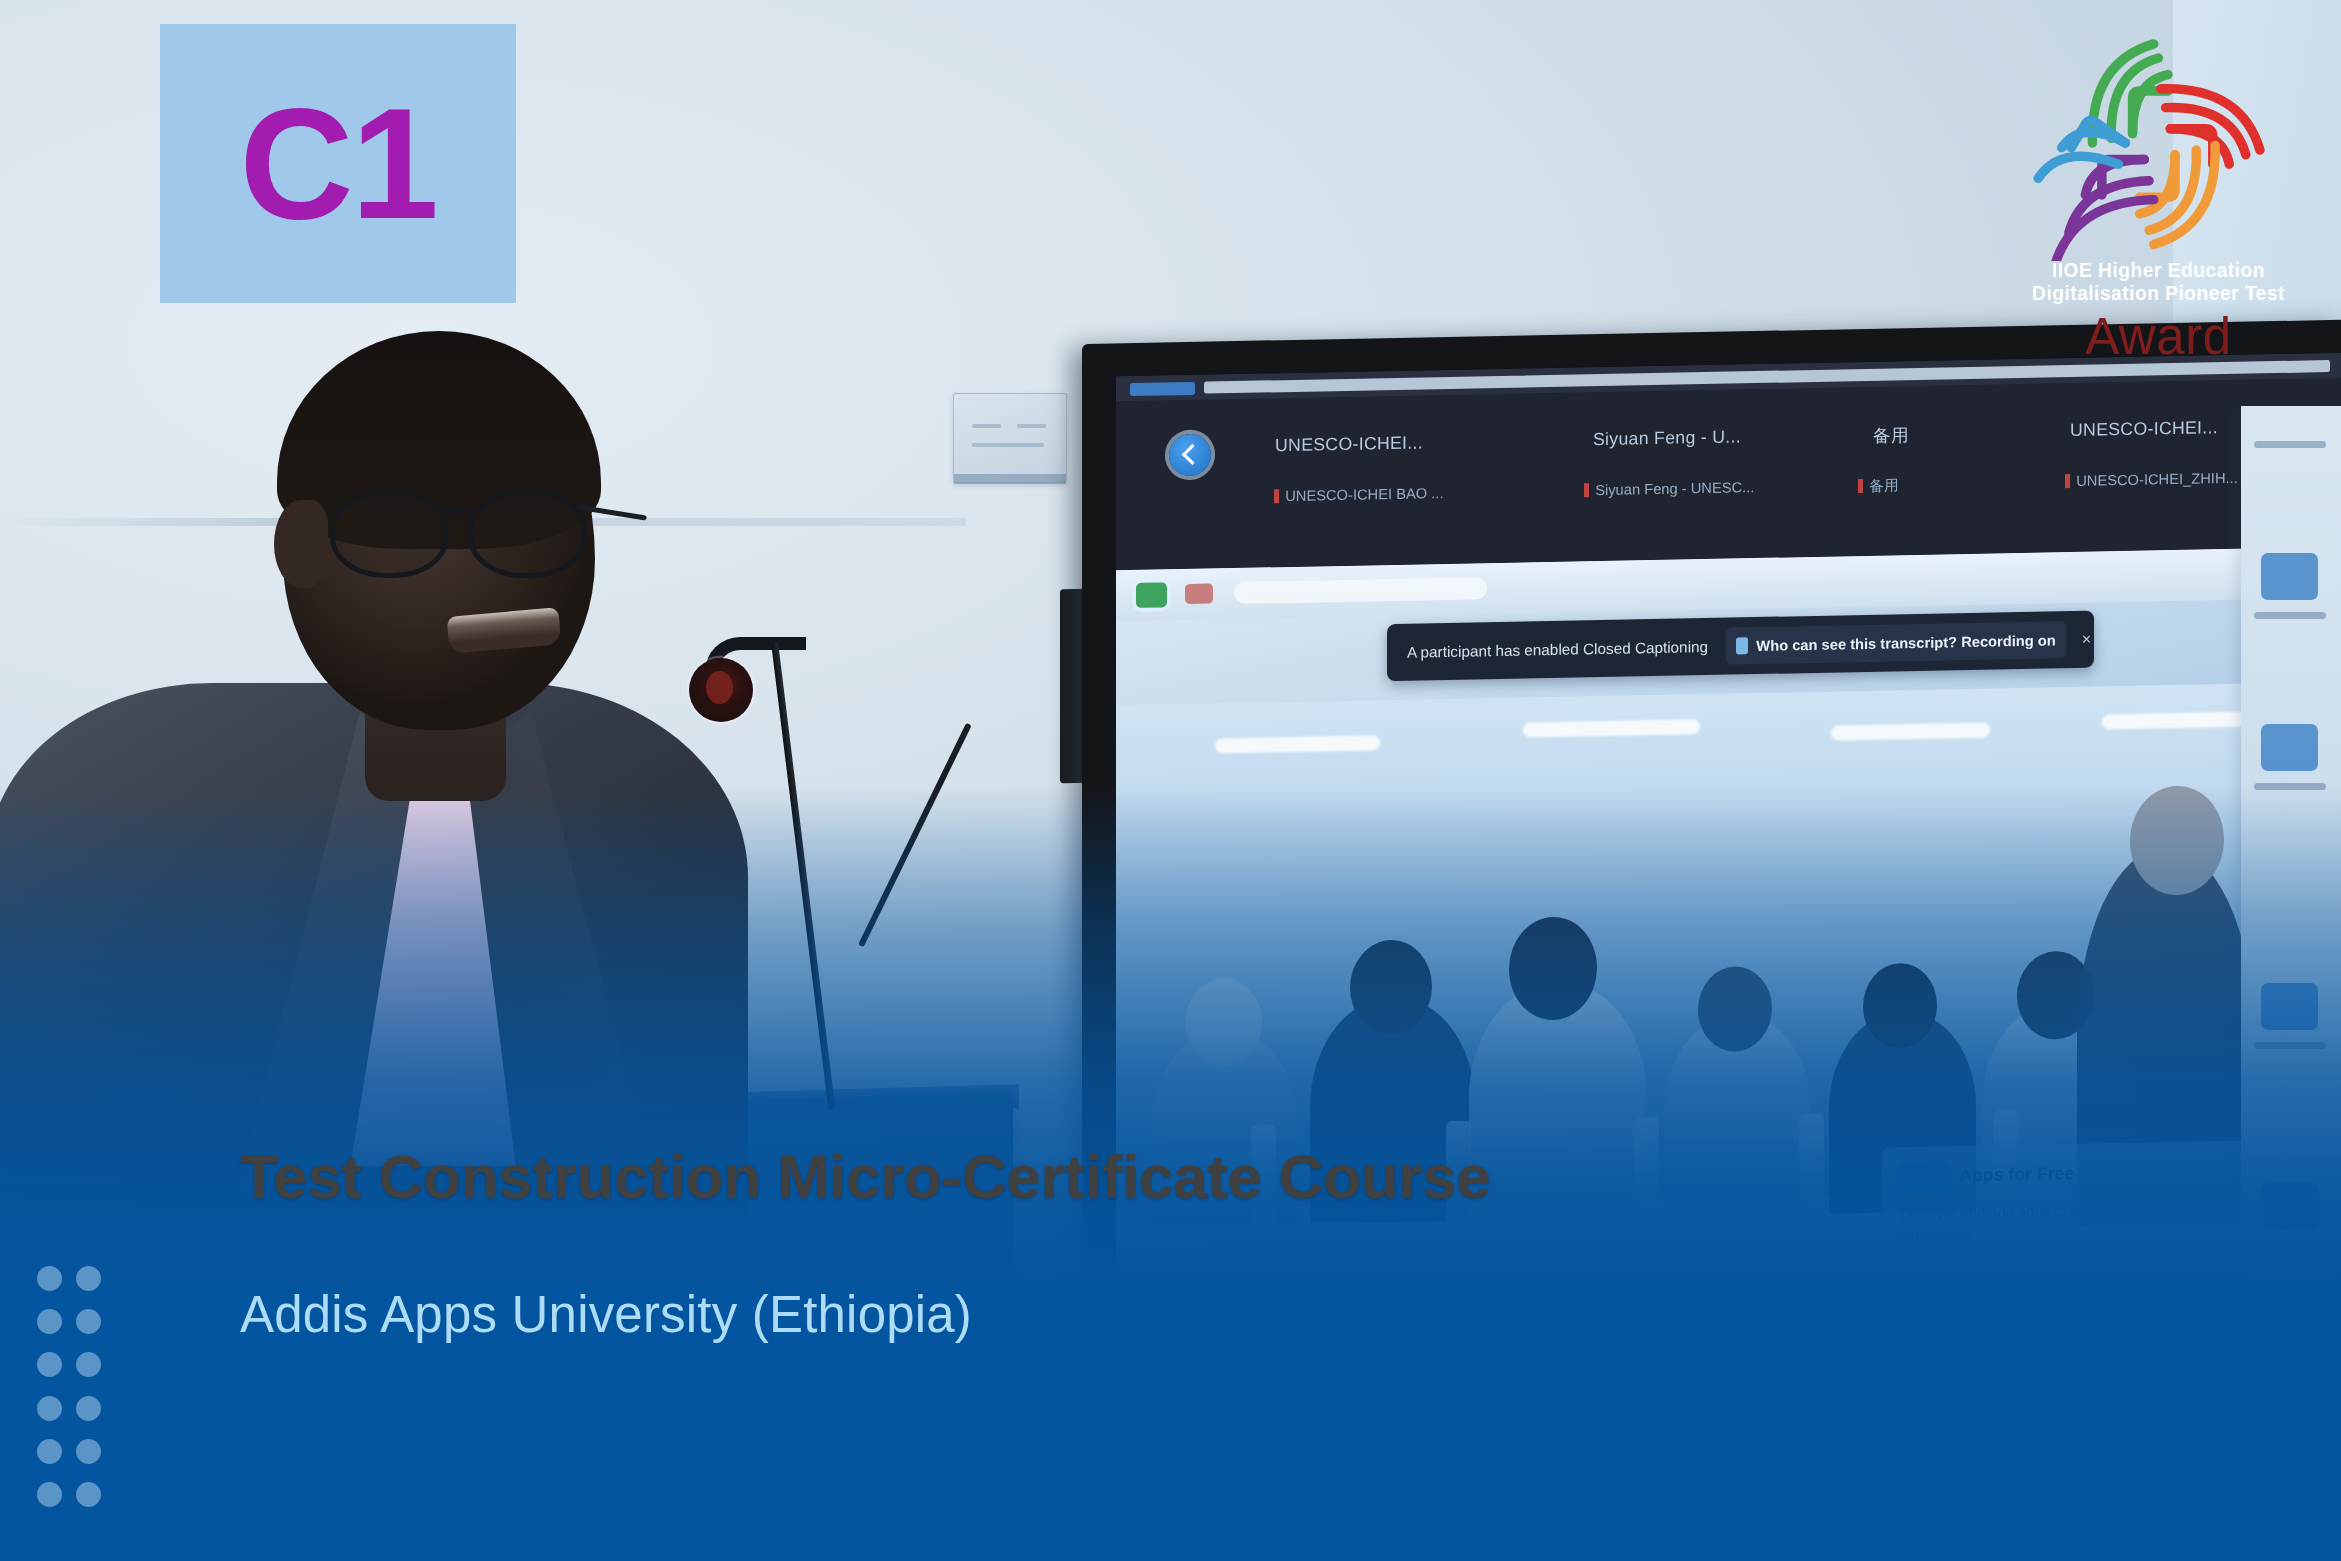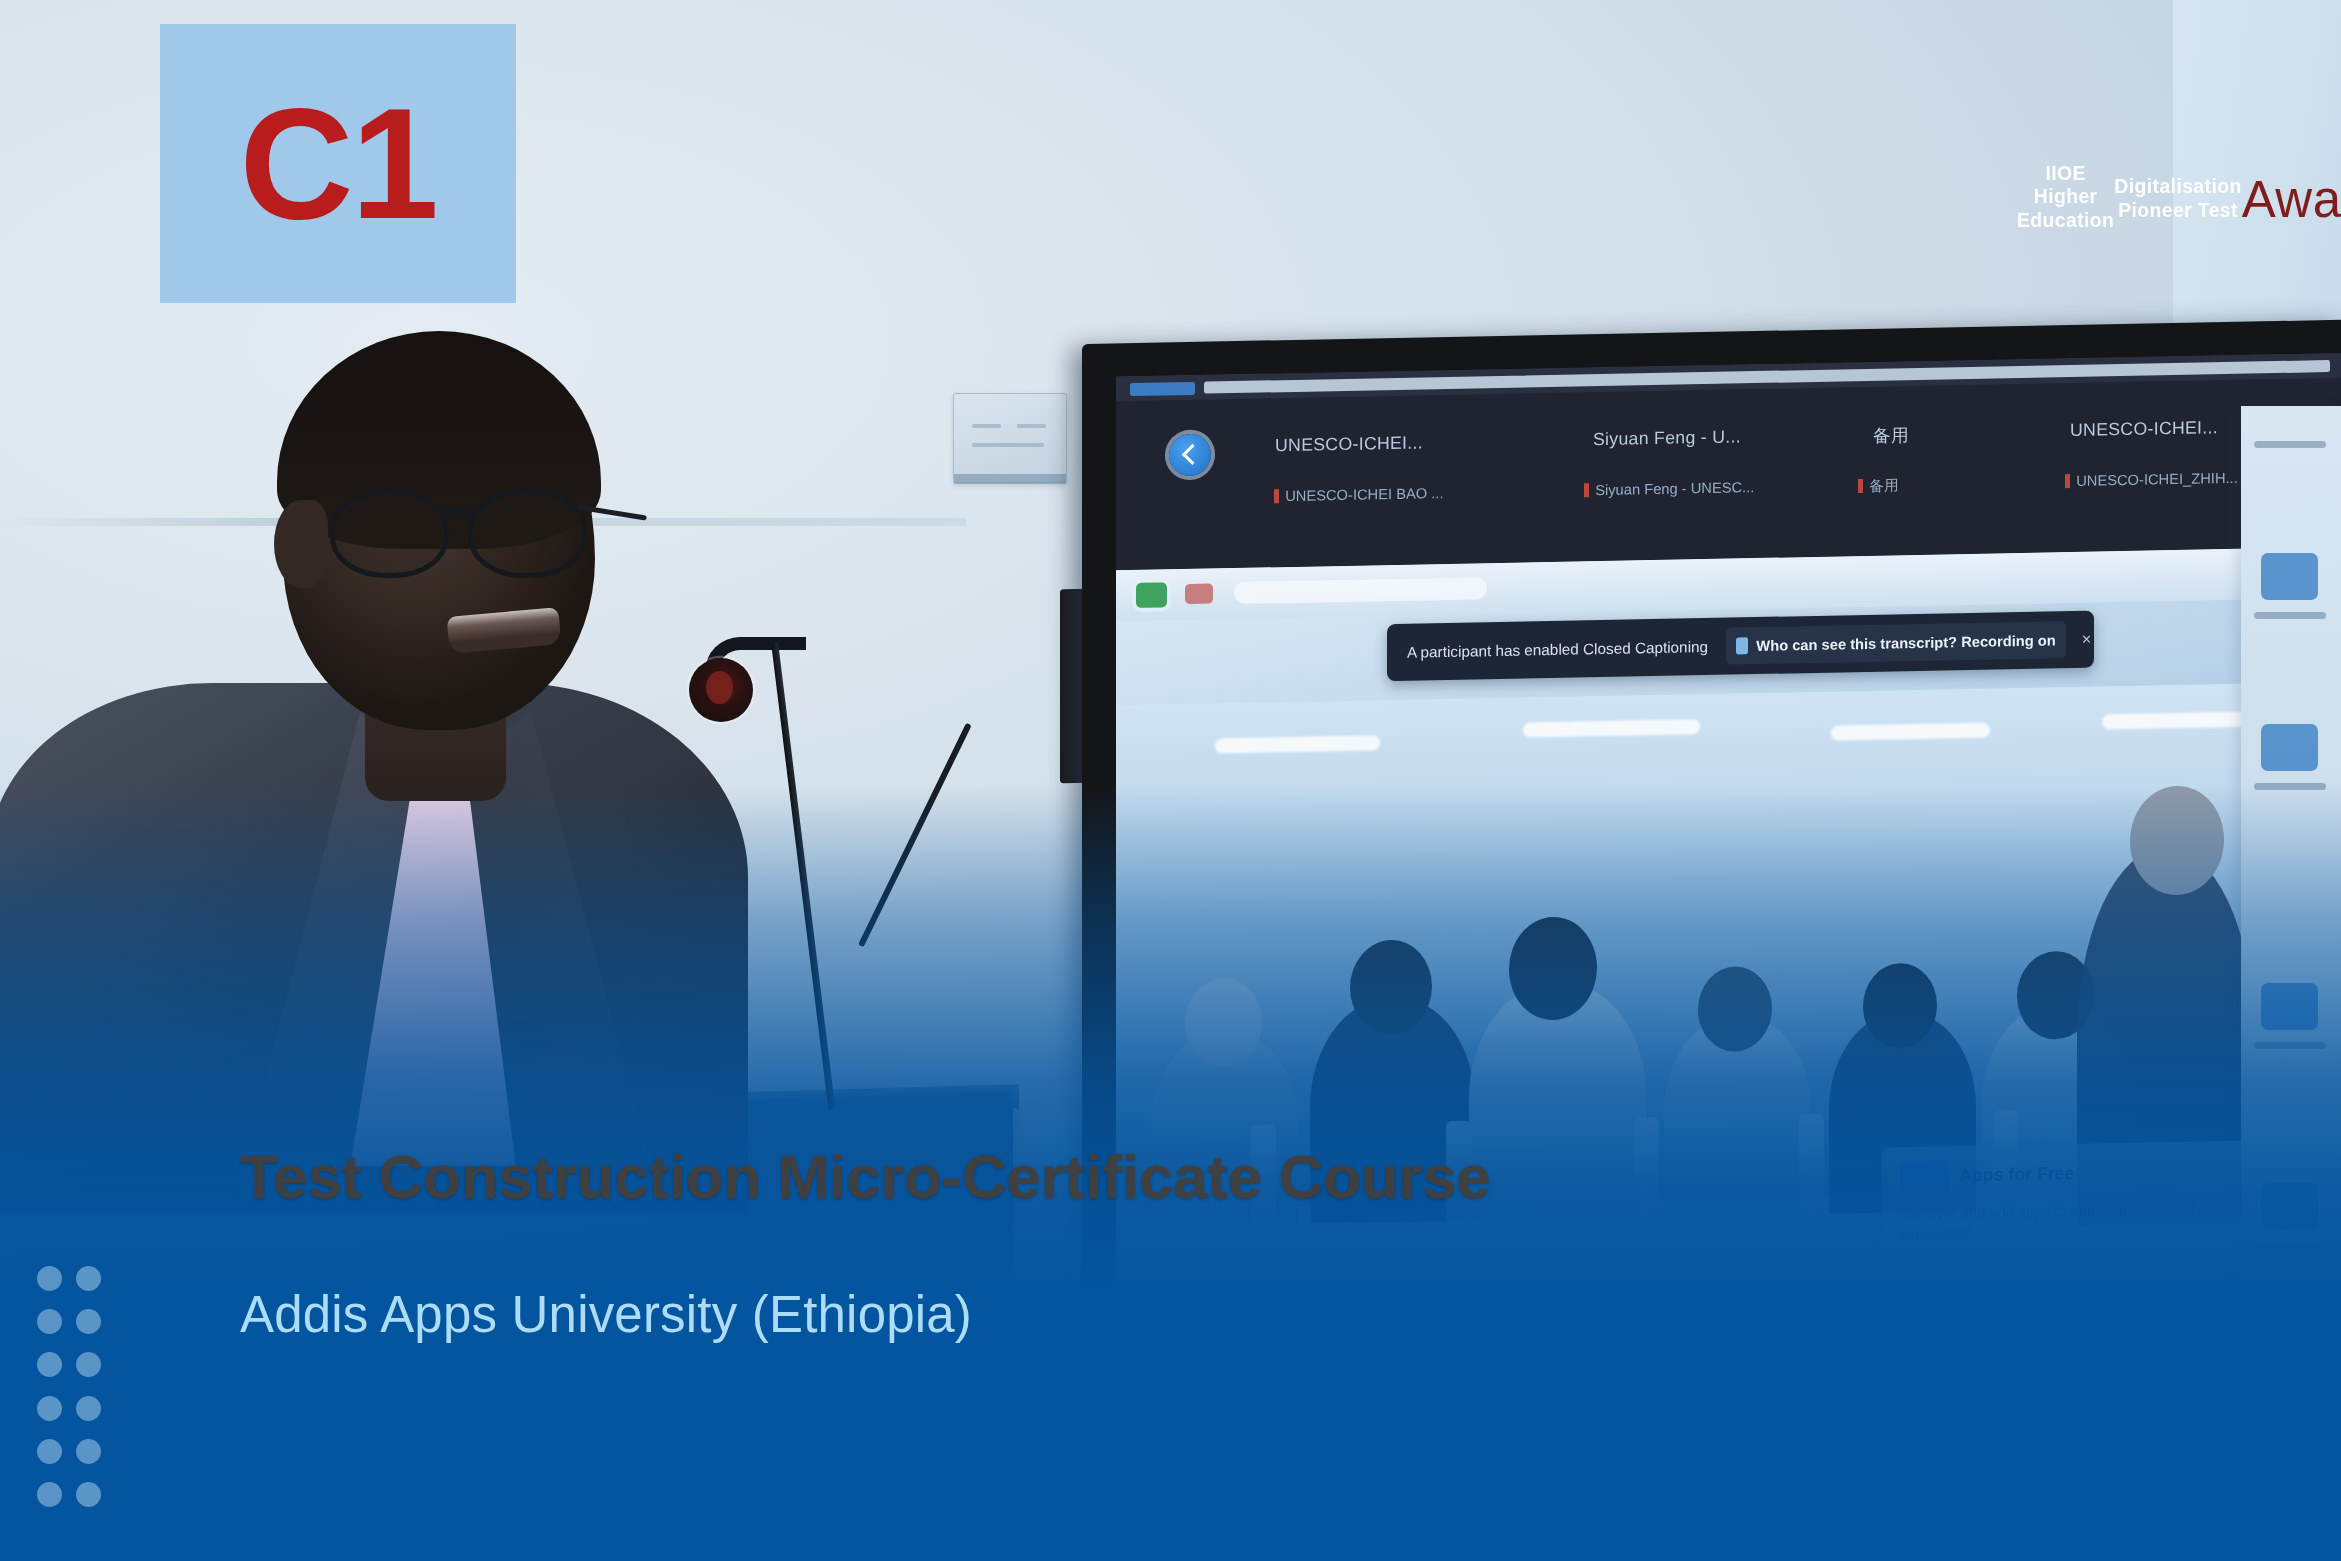--- a/index.html
+++ b/index.html
@@ -262,27 +262,27 @@
     background:#03559f;
   }
 
   
   .badge{
     position:absolute;left:160px;top:23.6px;width:356px;height:279px;
     background:#9fc8ea;
     display:flex;align-items:center;justify-content:center;
   }
   .badge span{
-    color:#b91c1c;font-size:158px;font-weight:bold;letter-spacing:-2.4px;line-height:1;
+    color:#a21caf;font-size:158px;font-weight:bold;letter-spacing:-2.4px;line-height:1;
     font-family:"Liberation Sans",sans-serif;
   }
 
   .logo{
     position:absolute;right:42px;top:25px;width:283px;height:347px;
-    display:flex;align-items:center;
+    display:flex;flex-direction:column;align-items:center;
   }
   .logo svg{width:253px;height:236px;display:block;}
   .logo-l1,.logo-l2{color:#fff;font-size:19.4px;font-weight:bold;letter-spacing:0.4px;text-align:center;line-height:1.22;}
   .logo-l1{margin-top:-2.4px;}
   .logo-award{color:#7f1d1d;font-size:51px;font-weight:300;letter-spacing:0.6px;margin-top:1.2px;}
 
   .dots{
     position:absolute;left:37px;bottom:37px;width:77px;height:259px;
     display:grid;grid-template-columns:1fr 1fr;grid-auto-rows:1fr;
   }

